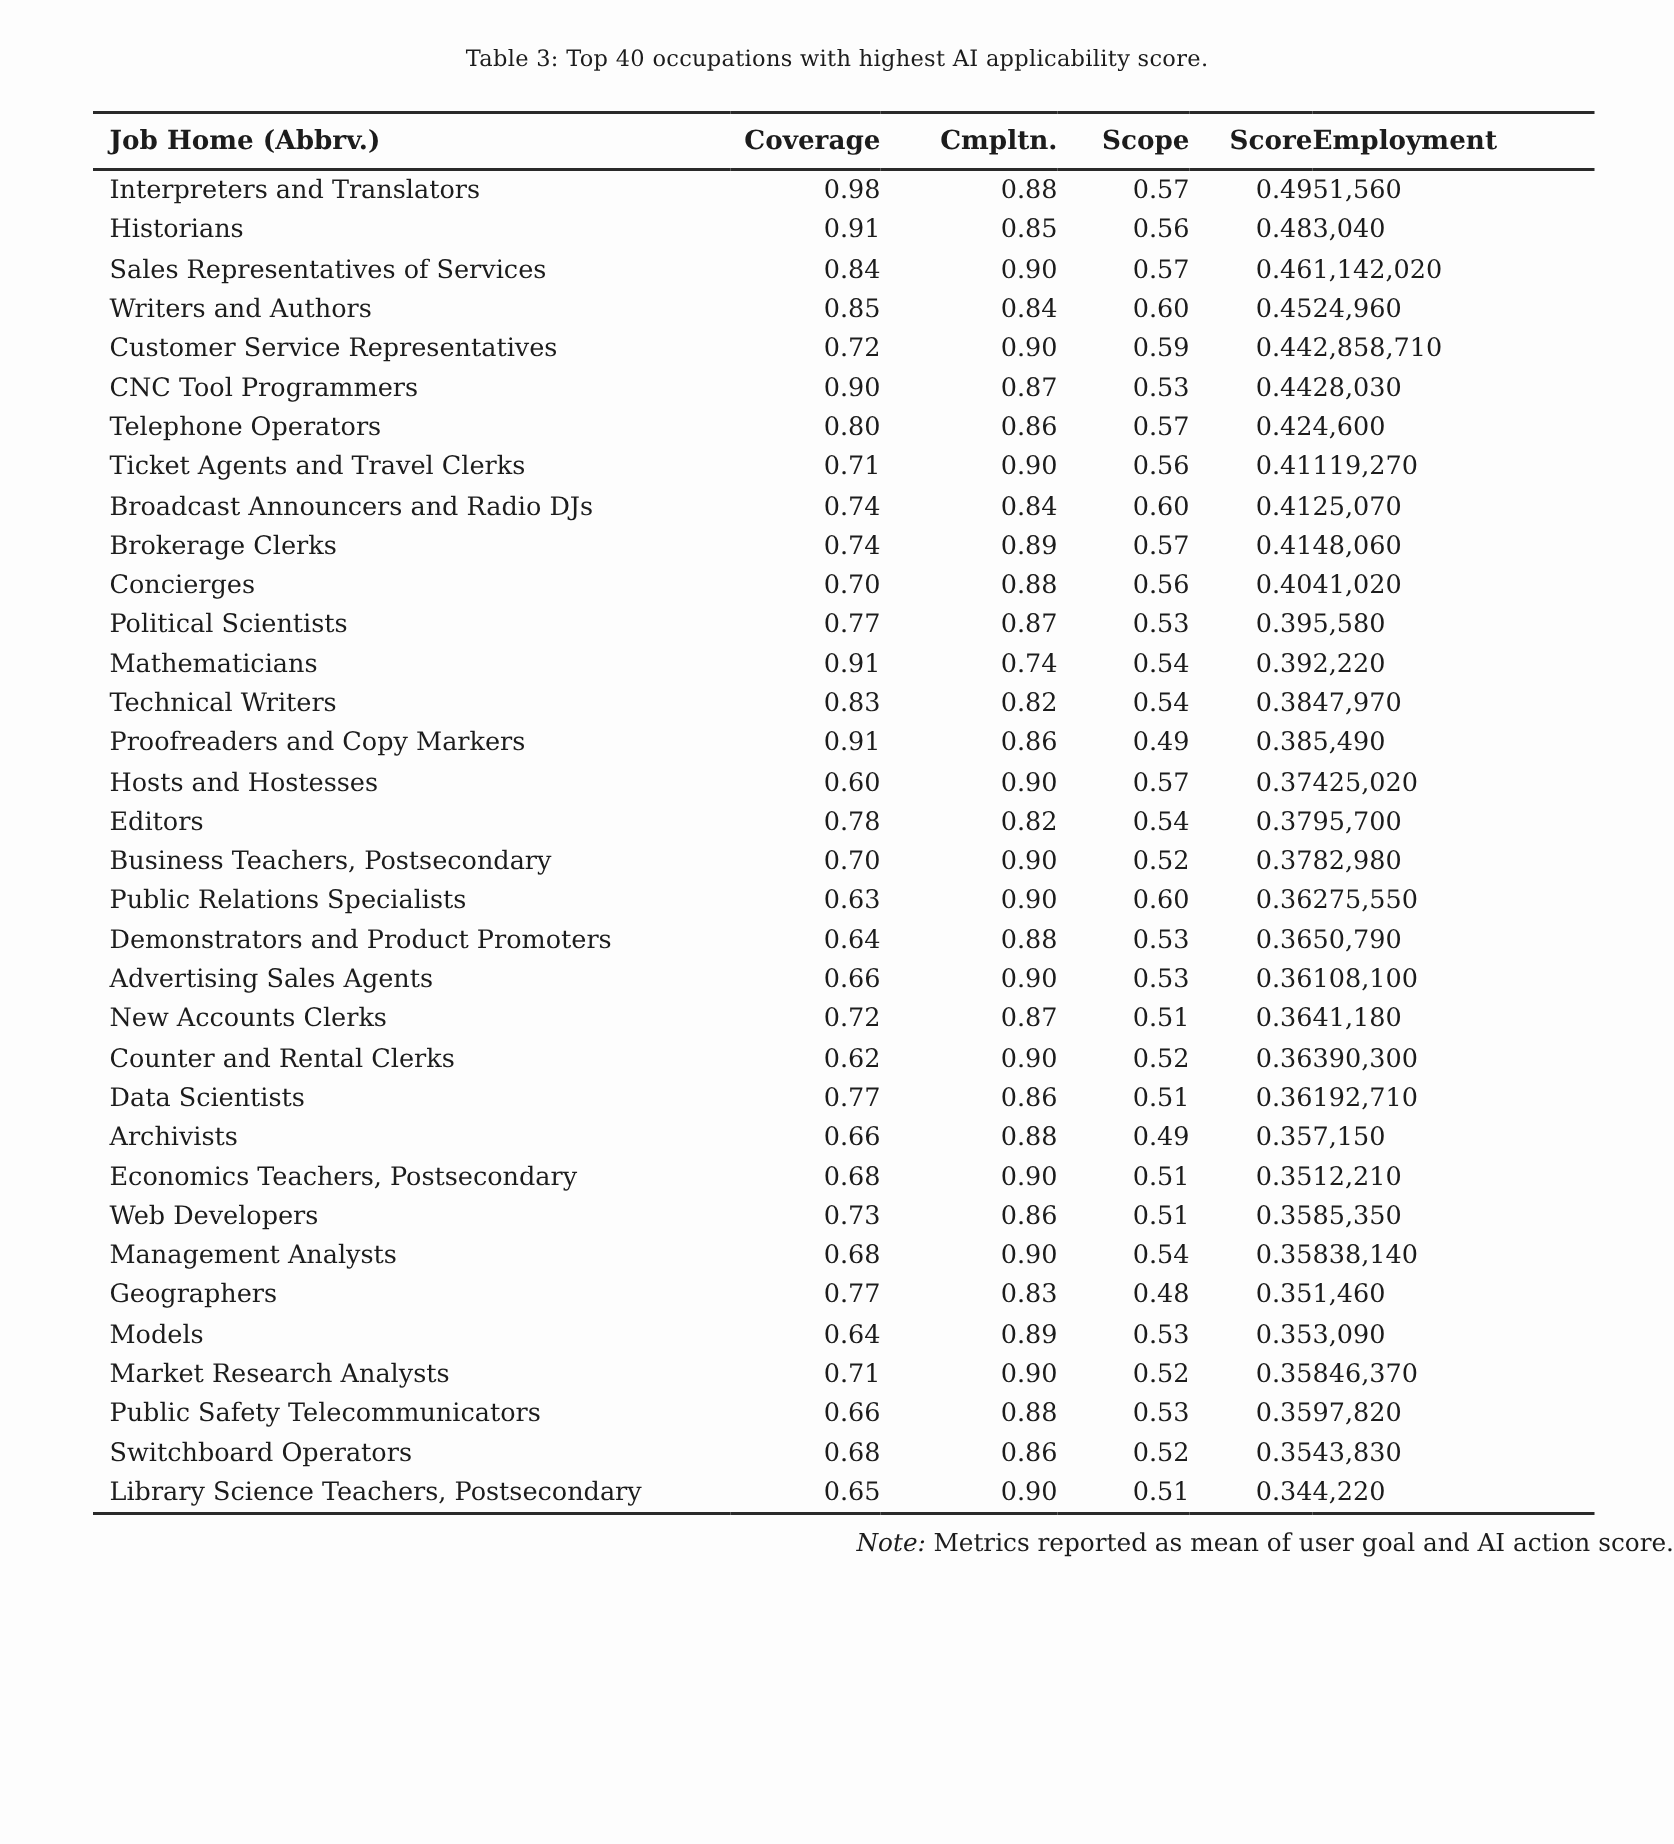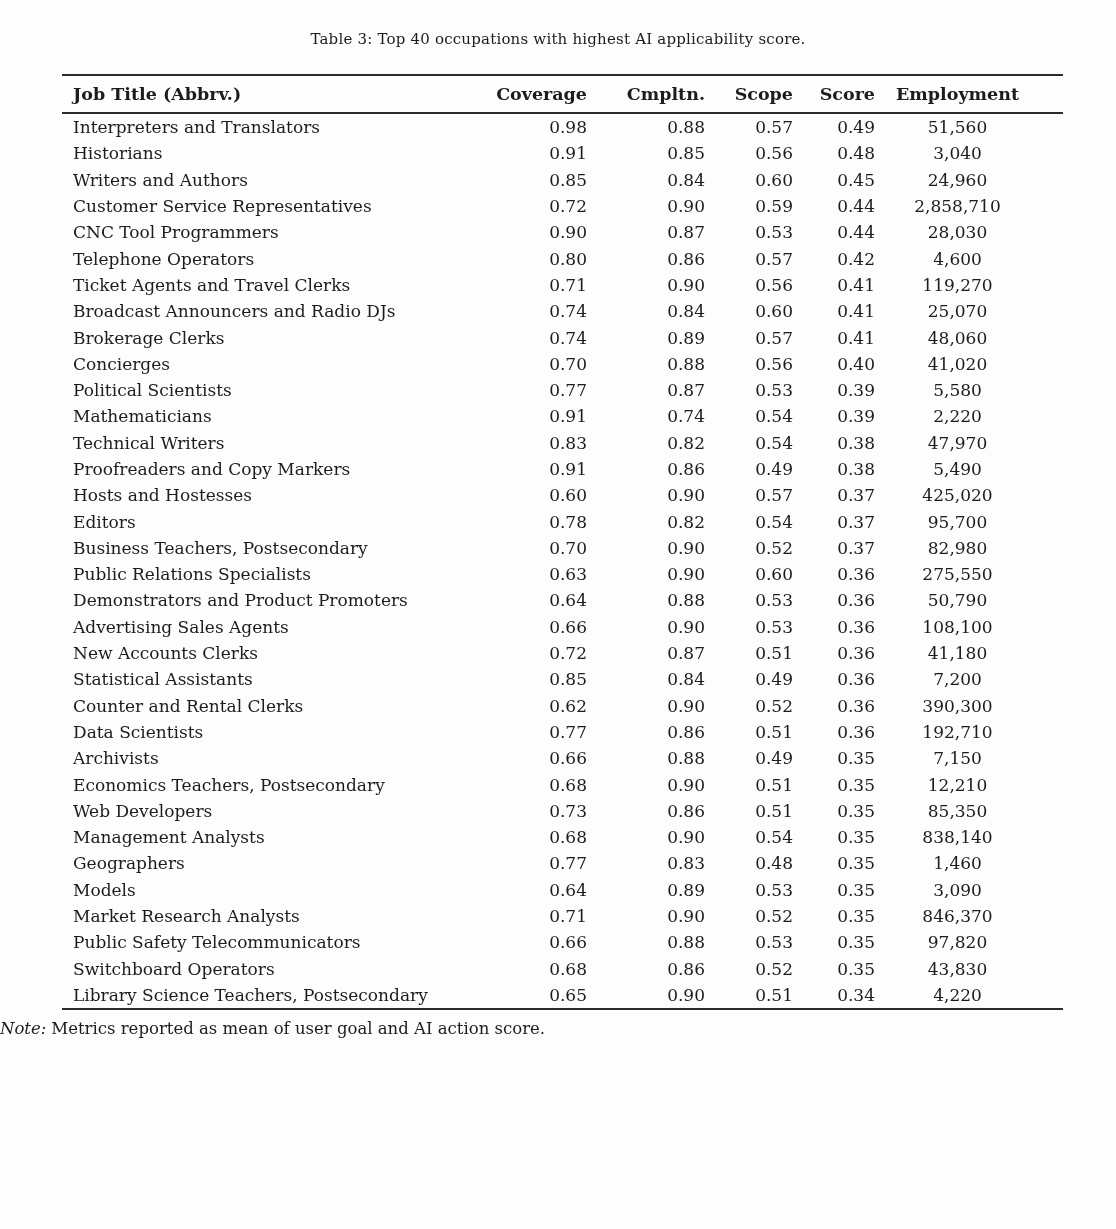--- a/index.html
+++ b/index.html
@@ -47,24 +47,24 @@
   tbody td {
     height: 26.3px;
     font-size: 17px;
     padding: 0;
     vertical-align: middle;
     white-space: nowrap;
     overflow: hidden;
   }
   .col-left  { text-align: left;  padding-left: 11px; }
   .col-right { text-align: right; }
-  th.last, td.last { padding-right: 23px; text-align: center; }
+  th.last, td.last { padding-right: 23px; text-align: left; }
   .note {
     margin-top: 9px;
-    text-align: left;
+    text-align: right;
     font-size: 16.5px;
   }
   .note-label { font-style: italic; }
   .note-text  { margin-left: 5px; }
 </style>
 </head>
 <body>
 
 <div class="caption">Table 3: Top 40 occupations with highest AI applicability score.</div>
 
@@ -72,21 +72,21 @@
   <colgroup>
     <col class="c1">
       <col class="c2">
       <col class="c3">
       <col class="c4">
       <col class="c5">
       <col class="c6">
   </colgroup>
   <thead>
     <tr>
-      <th class="col-left">Job Title (Abbrv.)</th>
+      <th class="col-left">Job Home (Abbrv.)</th>
       <th class="col-right">Coverage</th>
       <th class="col-right">Cmpltn.</th>
       <th class="col-right">Scope</th>
       <th class="col-right">Score</th>
       <th class="col-right last">Employment</th>
     </tr>
   </thead>
   <tbody id="tbody">
       <tr>
         <td class="col-left">Interpreters and Translators</td>
@@ -98,20 +98,28 @@
       </tr>
       <tr>
         <td class="col-left">Historians</td>
         <td class="col-right">0.91</td>
         <td class="col-right">0.85</td>
         <td class="col-right">0.56</td>
         <td class="col-right">0.48</td>
         <td class="col-right last">3,040</td>
       </tr>
       <tr>
+        <td class="col-left">Sales Representatives of Services</td>
+        <td class="col-right">0.84</td>
+        <td class="col-right">0.90</td>
+        <td class="col-right">0.57</td>
+        <td class="col-right">0.46</td>
+        <td class="col-right last">1,142,020</td>
+      </tr>
+      <tr>
         <td class="col-left">Writers and Authors</td>
         <td class="col-right">0.85</td>
         <td class="col-right">0.84</td>
         <td class="col-right">0.60</td>
         <td class="col-right">0.45</td>
         <td class="col-right last">24,960</td>
       </tr>
       <tr>
         <td class="col-left">Customer Service Representatives</td>
         <td class="col-right">0.72</td>
@@ -248,28 +256,20 @@
         <td class="col-right">0.36</td>
         <td class="col-right last">108,100</td>
       </tr>
       <tr>
         <td class="col-left">New Accounts Clerks</td>
         <td class="col-right">0.72</td>
         <td class="col-right">0.87</td>
         <td class="col-right">0.51</td>
         <td class="col-right">0.36</td>
         <td class="col-right last">41,180</td>
-      </tr>
-      <tr>
-        <td class="col-left">Statistical Assistants</td>
-        <td class="col-right">0.85</td>
-        <td class="col-right">0.84</td>
-        <td class="col-right">0.49</td>
-        <td class="col-right">0.36</td>
-        <td class="col-right last">7,200</td>
       </tr>
       <tr>
         <td class="col-left">Counter and Rental Clerks</td>
         <td class="col-right">0.62</td>
         <td class="col-right">0.90</td>
         <td class="col-right">0.52</td>
         <td class="col-right">0.36</td>
         <td class="col-right last">390,300</td>
       </tr>
       <tr>

